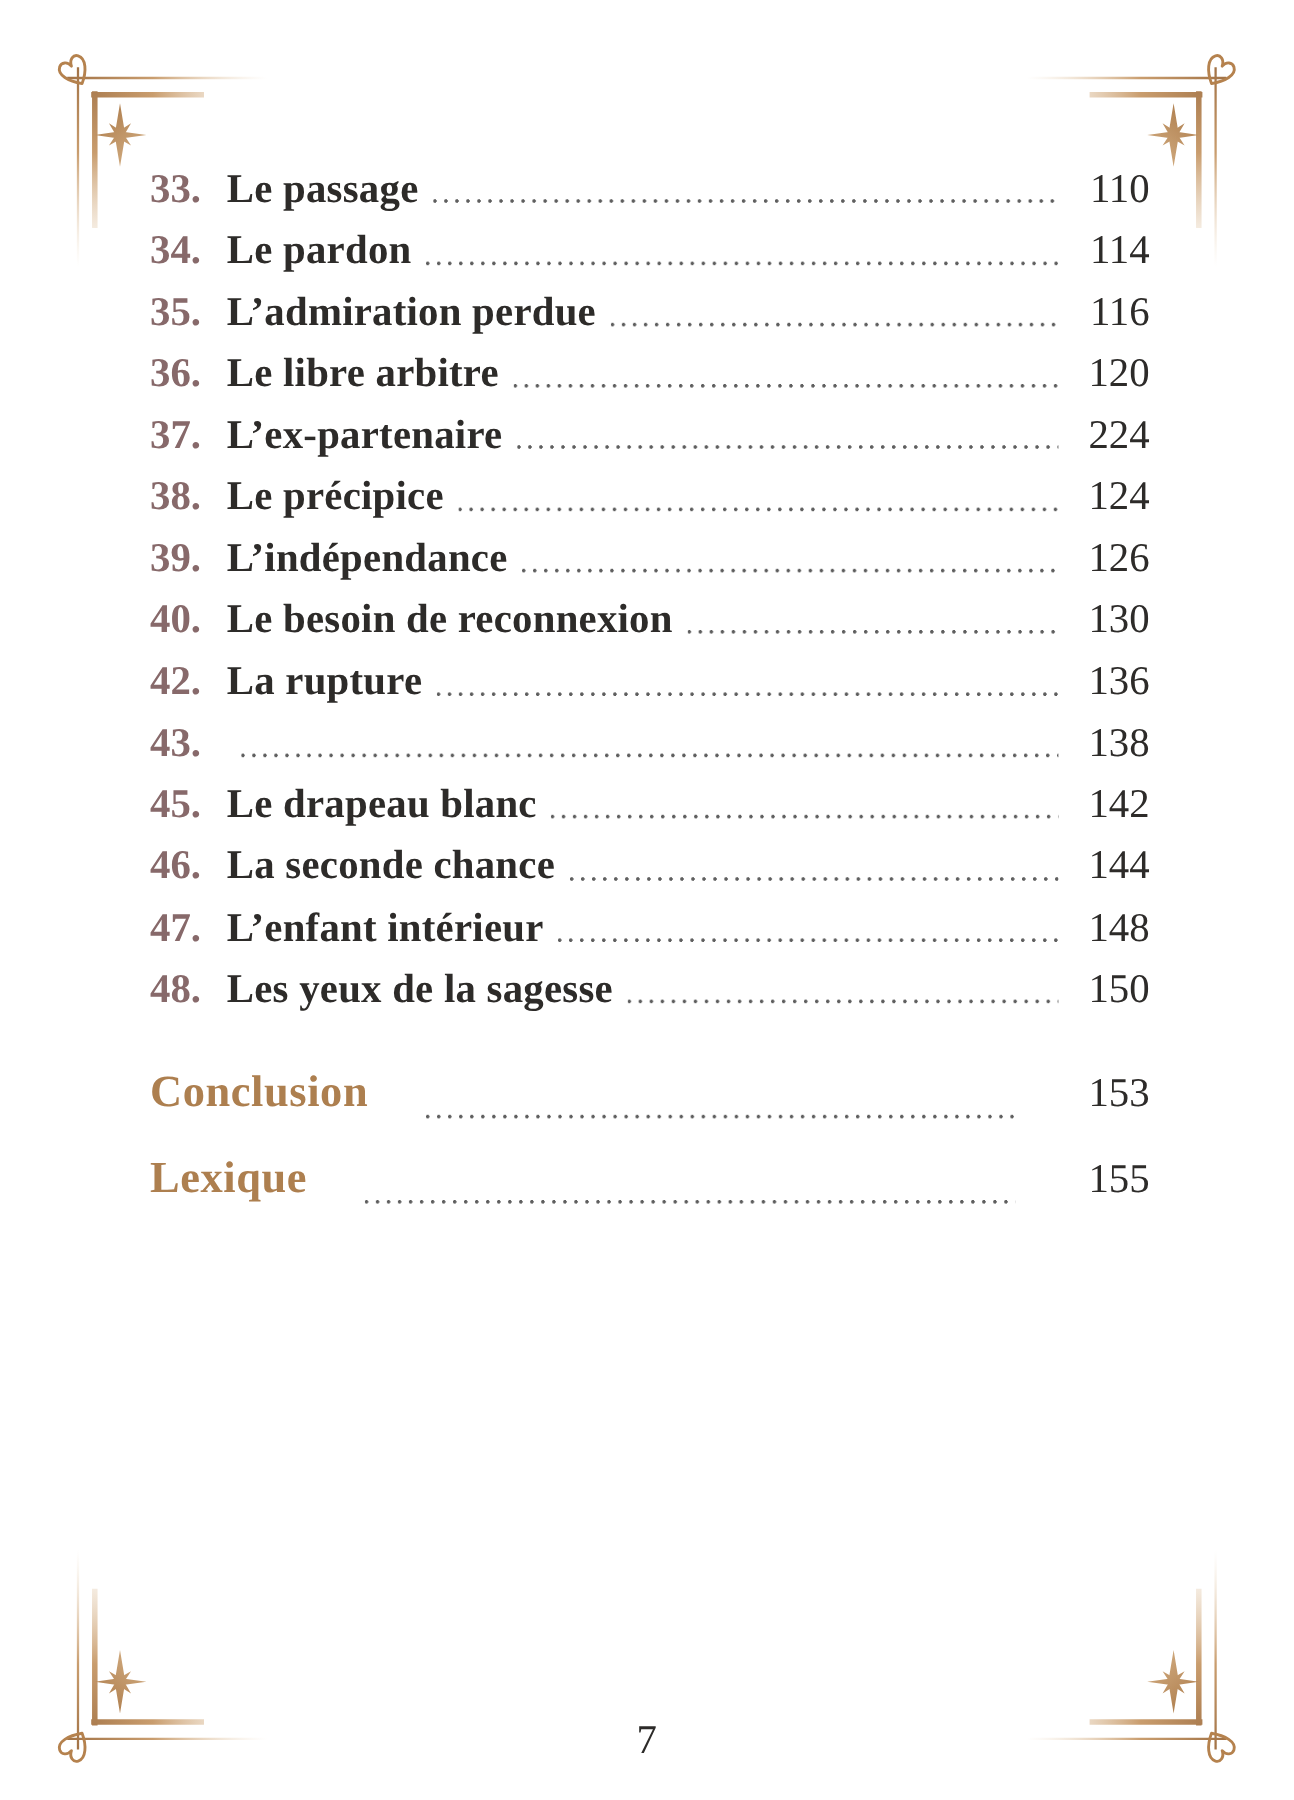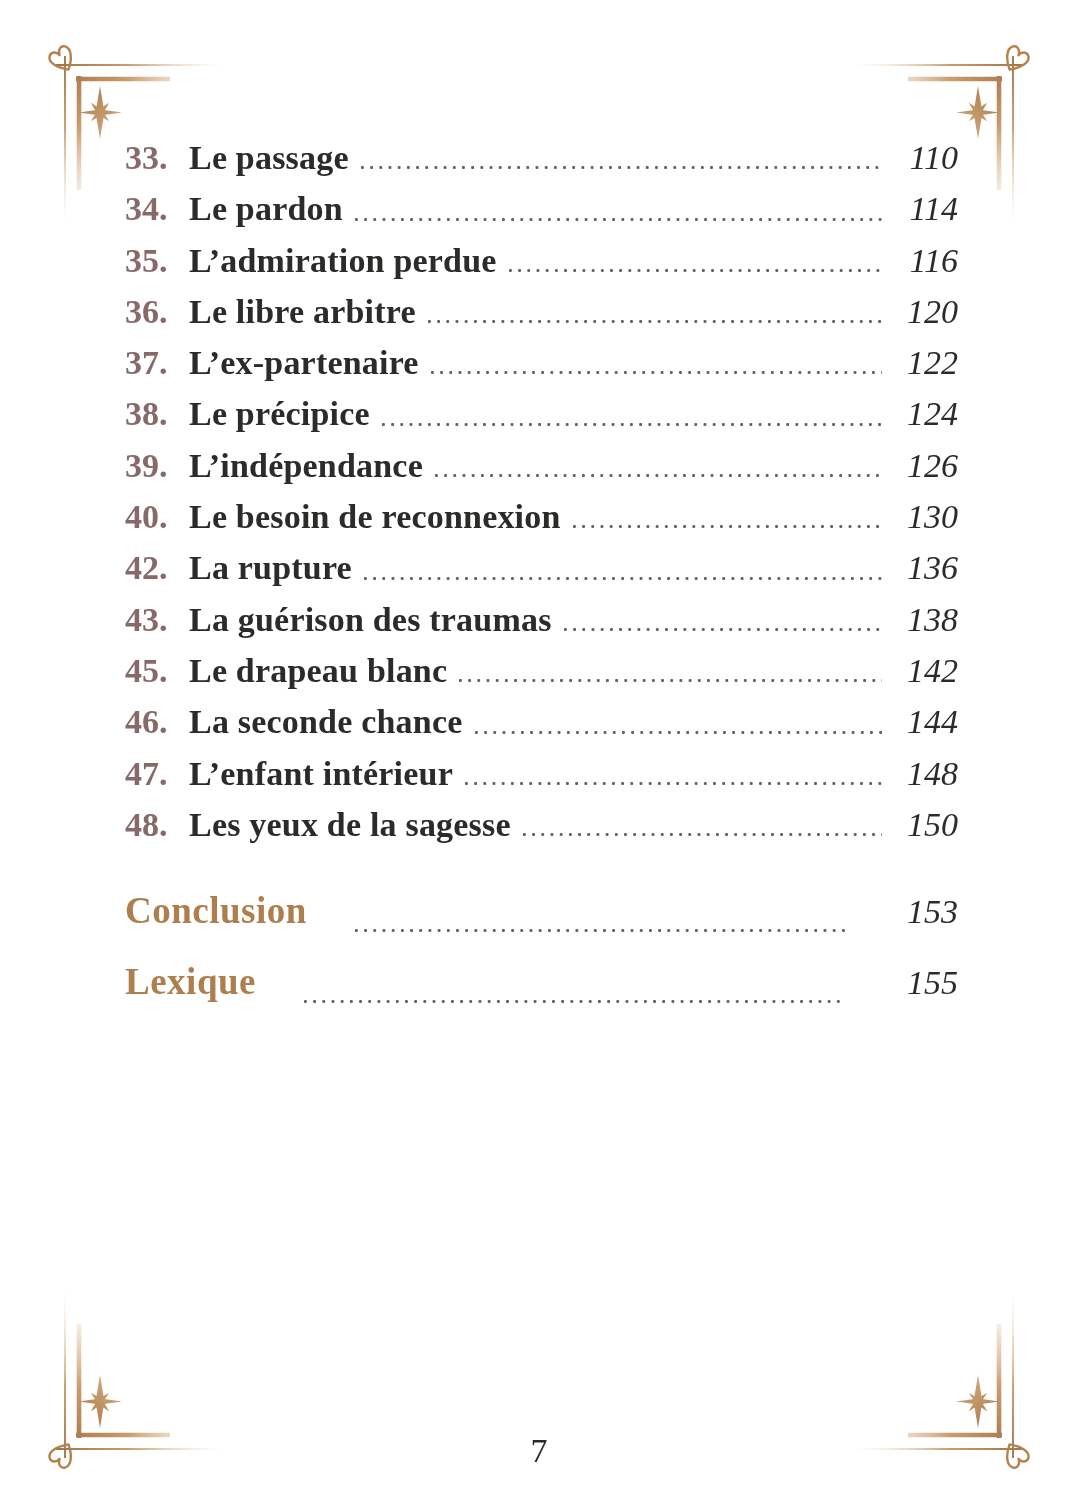--- a/index.html
+++ b/index.html
@@ -26,21 +26,21 @@
     font-weight:bold; color:var(--numcol,#87696a);
     min-width:64px; flex:0 0 auto;
   }
   .title { white-space:nowrap; letter-spacing:0.2px; color:var(--text,#2d2b29);font-weight:bold; }
   .leader {
     flex:1 1 auto; height:3px; align-self:flex-end;
     margin:0 10px 14px 12px;
     background-image:radial-gradient(circle at 1.4px 1.5px, var(--dots,#5e5e5e) 1.25px, rgba(0,0,0,0) 1.7px);
     background-size:9.2px 3px; background-repeat:repeat-x;
   }
-  .pg { min-width:66px; flex:0 0 auto; text-align:right; color:var(--text,#2d2b29);font-style:italic; }
+  .pg { min-width:66px; flex:0 0 auto; text-align:right; color:var(--text,#2d2b29); }
   ul.sections { list-style:none; margin:26px 0 0 0; padding:0; }
   ul.sections li {
     display:flex; align-items:baseline;
     line-height:70px; font-size:34px;gap:36px;
   }
   .sec-title {
     font-size:37px; font-weight:bold; letter-spacing:0.5px;
     color:var(--accent,#ad7f4f); white-space:nowrap;
   }
   ul.sections .leader { margin-bottom:15px; }
@@ -123,21 +123,21 @@
     <span class="num">36.</span>
     <span class="title">Le libre arbitre</span>
     <span class="leader"></span>
     <span class="pg">120</span>
   </li>
 
   <li>
     <span class="num">37.</span>
     <span class="title">L’ex-partenaire</span>
     <span class="leader"></span>
-    <span class="pg">122</span>
+    <span class="pg">224</span>
   </li>
 
   <li>
     <span class="num">38.</span>
     <span class="title">Le précipice</span>
     <span class="leader"></span>
     <span class="pg">124</span>
   </li>
 
   <li>
@@ -157,21 +157,20 @@
 
   <li>
     <span class="num">42.</span>
     <span class="title">La rupture</span>
     <span class="leader"></span>
     <span class="pg">136</span>
   </li>
 
   <li>
     <span class="num">43.</span>
-    <span class="title">La guérison des traumas</span>
     <span class="leader"></span>
     <span class="pg">138</span>
   </li>
 
 
   <li>
     <span class="num">45.</span>
     <span class="title">Le drapeau blanc</span>
     <span class="leader"></span>
     <span class="pg">142</span>

